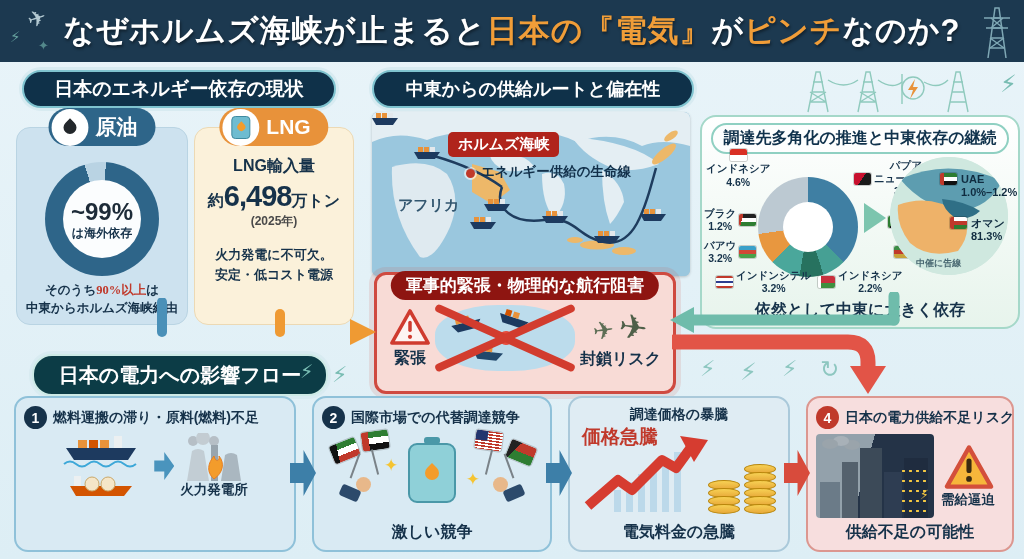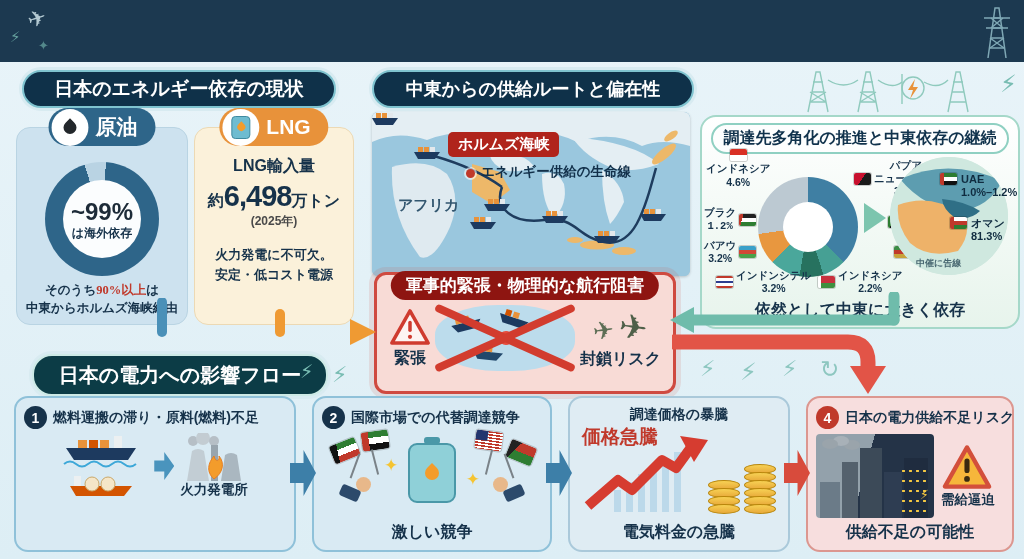--- a/index.html
+++ b/index.html
@@ -162,31 +162,34 @@
   
   .b4mid{display:flex;align-items:center;gap:7px;padding:5px 8px 0;}
   .city{position:relative;width:118px;height:84px;overflow:hidden;border-radius:4px;
     background:linear-gradient(105deg,#93a1ab 0 42%,#243347 42%);flex:none;}
   .bld{position:absolute;bottom:0;}
   .smk{position:absolute;left:6px;top:5px;width:16px;height:10px;background:#9aa4ab;border-radius:50%;
     box-shadow:11px -3px 0 #a8b1b8,22px 1px 0 #9aa4ab;}
   .win{position:absolute;left:84px;bottom:0;width:26px;height:52px;
     background-image:radial-gradient(circle,#f5c842 1.1px,rgba(0,0,0,0) 1.4px);background-size:7px 10px;}
   .citybolt{position:absolute;right:5px;bottom:16px;color:#f5c842;font-size:13px;}
-  .warncol{display:flex;flex-direction:column;align-items:flex-start;font-size:13.5px;font-weight:bold;gap:1px;}
+  .warncol{display:flex;flex-direction:column;align-items:flex-end;font-size:13.5px;font-weight:bold;gap:1px;}
 </style>
 </head>
 <body>
 
 <div class="canvas">
 
   <header class="titlebar">
     <span class="deco" style="left:28px;top:6px;font-size:22px;color:#cfe4ea;opacity:.85;transform:rotate(-18deg);">✈</span>
     <span class="deco tealglyph" style="left:10px;top:28px;font-size:15px;opacity:.8;">⚡</span>
     <span class="deco tealglyph" style="left:38px;top:38px;font-size:13px;opacity:.6;">✦</span>
+    <h1 class="title" style="margin:0;">
+      <span>なぜホルムズ海峡が止まると</span><span class="hl">日本の『電気』</span><span>が</span><span class="hl">ピンチ</span><span>なのか?</span>
+    </h1>
     <svg class="deco" style="right:6px;top:2px;" width="42" height="58" viewBox="0 0 42 58">
       <g stroke="#7fa8b5" stroke-width="1.5" fill="none">
         <path d="M12,56 L19,6 L23,6 L30,56"></path>
           <path d="M14,46 L28,46 M15,36 L27,36 M16,26 L26,26 M17,16 L25,16"></path>
         <path d="M14,46 L28,36 M28,46 L14,36 M15,26 L27,16 M27,26 L15,16"></path>
         <path d="M8,16 L34,16 M10,26 L32,26"></path>
       </g>
     </svg>
   </header>
 
@@ -362,21 +365,21 @@
       <span>3.2%</span>
         </span>
     </div>
     <div class="dlabel" style="left:2px;top:122px;">
       <span class="txt">
           <span class="dname">バアウ</span>
       <span>3.2%</span>
         </span>
       <span class="flag f-azerbaijan"></span>
     </div>
-    <div class="dlabel" style="left:2px;top:90px;font-family:Liberation Mono, monospace;">
+    <div class="dlabel" style="left:2px;top:90px;">
       <span class="txt">
           <span class="dname">ブラク</span>
       <span>1.2%</span>
         </span>
       <span class="flag f-palestine"></span>
     </div>
 
     <span class="chev-teal"></span>
 
     <div class="memap">

